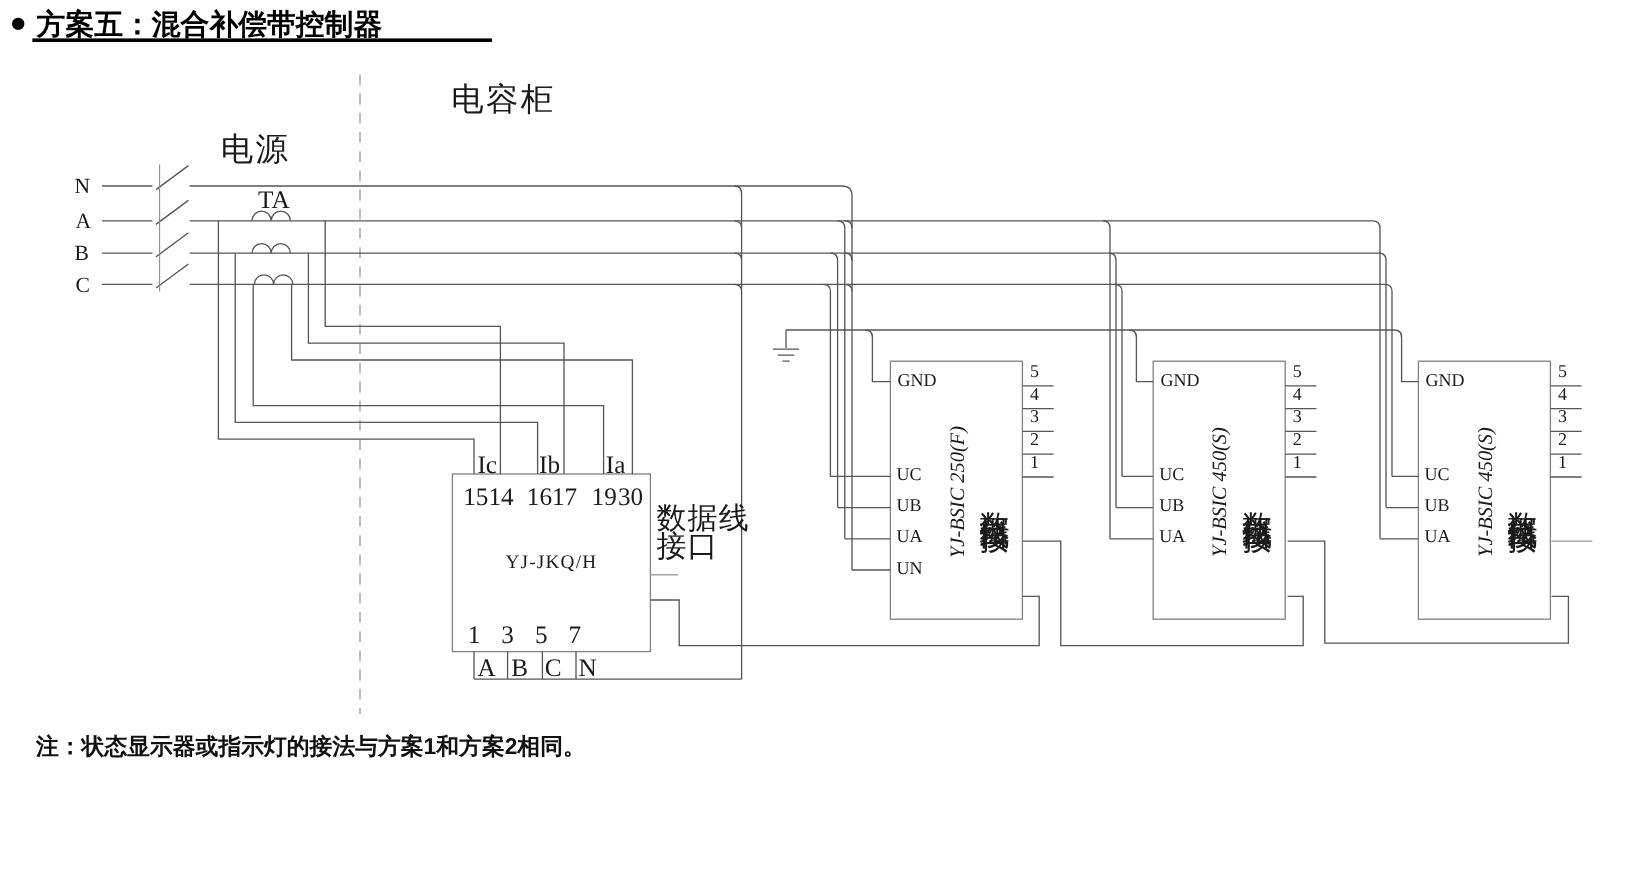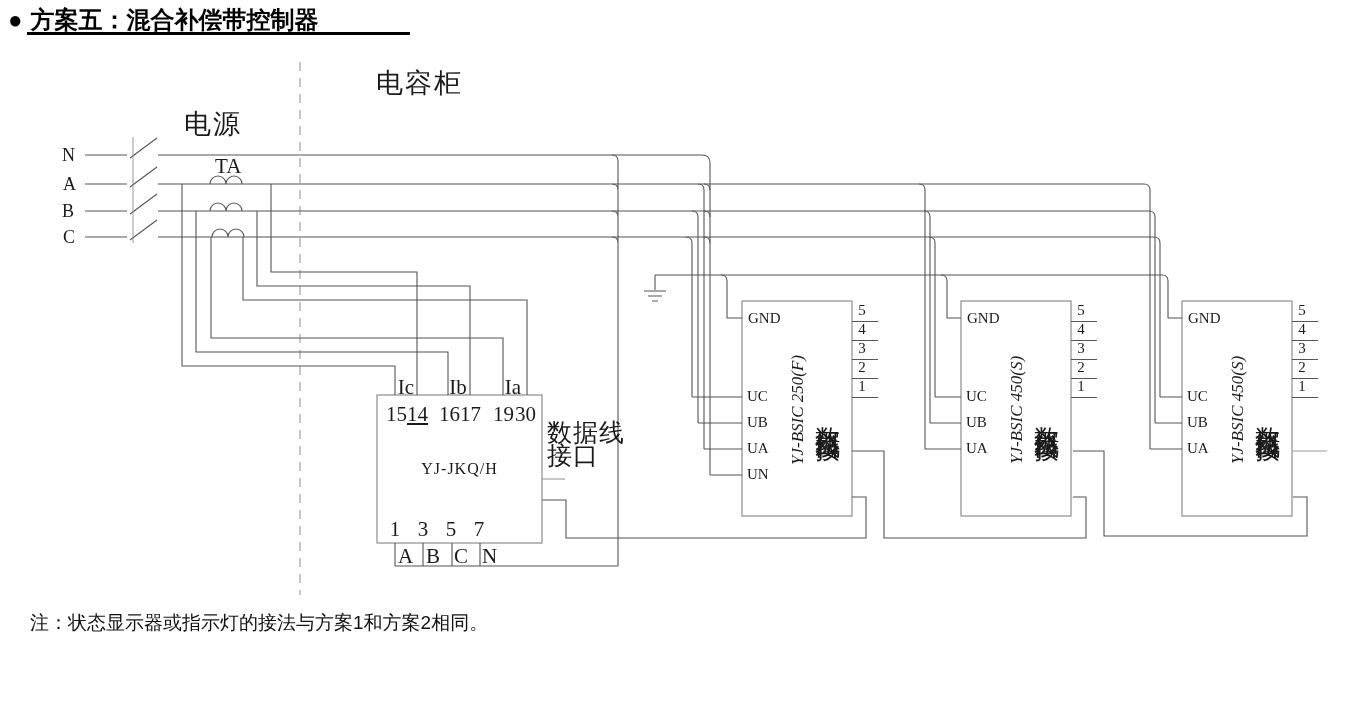--- a/index.html
+++ b/index.html
@@ -18,21 +18,21 @@
   .title-underline{position:absolute;left:27px;top:32px;width:383px;height:3px;background:#000;}
   .sec{font-size:27px;letter-spacing:2px;}
   .ph{font-size:18px;}
   .term{font-size:21px;}
   .small{font-size:15px;}
   .mono16{font-size:16px;letter-spacing:1px;}
   .dp{font-size:25px;letter-spacing:1px;}
   .vtext{writing-mode:vertical-rl;text-orientation:upright;letter-spacing:3px;}
   .modname{font-size:17px;font-style:italic;transform:rotate(-90deg);transform-origin:center;
            width:130px;height:20px;text-align:center;}
-  .note{font-family:"Liberation Sans","DejaVu Sans",sans-serif;font-weight:normal;font-size:19px;color:#111;}
+  .note{font-family:"Liberation Sans","DejaVu Sans",sans-serif;font-weight:bold;font-size:19px;color:#111;}
 </style>
 </head>
 <body>
 
 <div class="stage">
 
   <svg class="wires" viewBox="0 0 1366 728">
 
     <line class="divider" x1="300" y1="62" x2="300" y2="595"></line>
 
@@ -102,21 +102,21 @@
   <div class="lbl ph" style="left:62px;top:202px;">B</div>
   <div class="lbl ph" style="left:63px;top:228px;">C</div>
 
   <div class="lbl term" style="left:215px;top:155px;">TA</div>
 
   <div class="lbl term ctr" style="left:394px;top:376px;width:24px;">Ic</div>
   <div class="lbl term ctr" style="left:446px;top:376px;width:24px;">Ib</div>
   <div class="lbl term ctr" style="left:501px;top:376px;width:24px;">Ia</div>
 
   <div class="lbl term ctr" style="left:386px;top:403px;width:20px;">15</div>
-  <div class="lbl term ctr" style="left:407px;top:403px;width:20px;text-decoration:underline;">14</div>
+  <div class="lbl term ctr" style="left:407px;top:403px;width:20px;">14</div>
   <div class="lbl term ctr" style="left:439px;top:403px;width:20px;">16</div>
   <div class="lbl term ctr" style="left:460px;top:403px;width:20px;">17</div>
   <div class="lbl term ctr" style="left:493px;top:403px;width:20px;">19</div>
   <div class="lbl term ctr" style="left:515px;top:403px;width:20px;">30</div>
 
   <div class="lbl mono16 ctr" style="left:412px;top:461px;width:95px;">YJ-JKQ/H</div>
 
   <div class="lbl term ctr" style="left:389px;top:518px;width:12px;">1</div>
   <div class="lbl term ctr" style="left:417px;top:518px;width:12px;">3</div>
   <div class="lbl term ctr" style="left:445px;top:518px;width:12px;">5</div>

